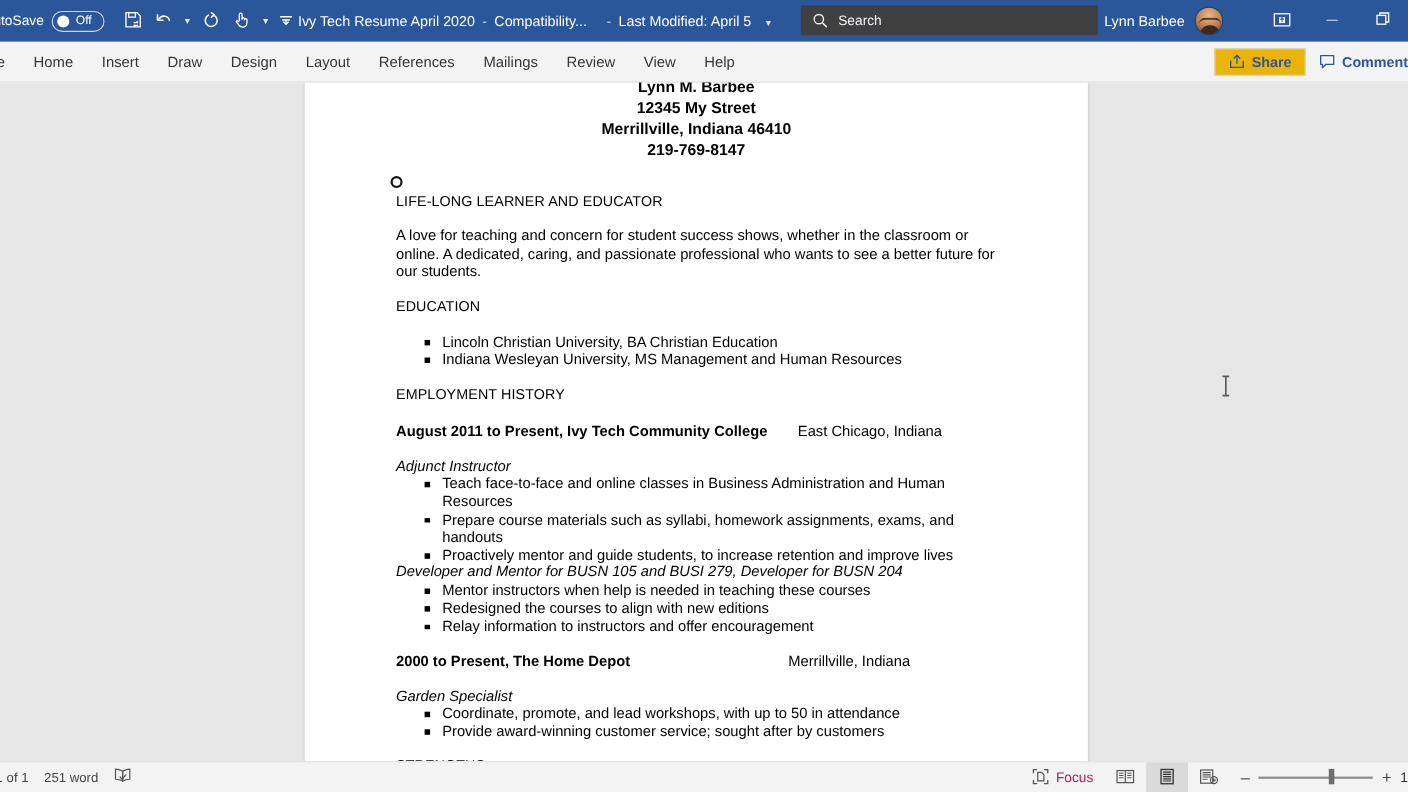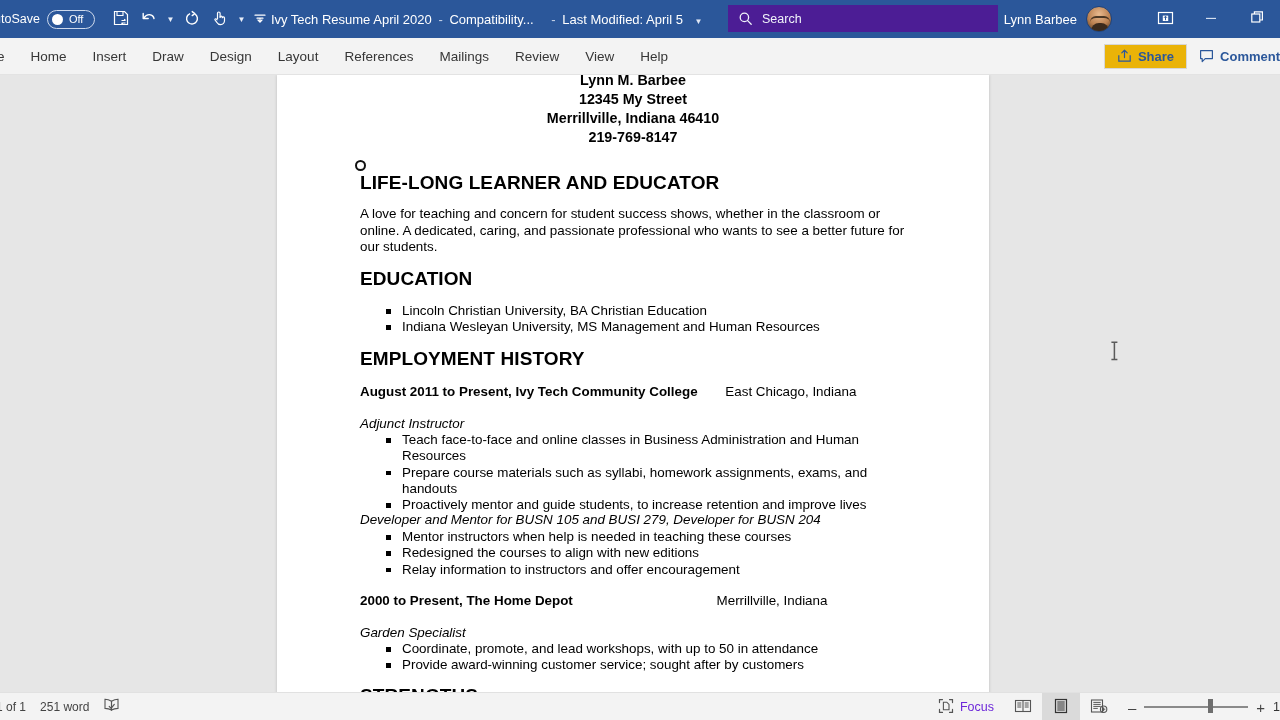--- a/index.html
+++ b/index.html
@@ -60,21 +60,21 @@
     white-space: nowrap;
     color: #ffffff;
     text-align: right;
   }
   .doc-title .sep { color: #c9d6ea; margin: 0 3px; }
   .title-caret { margin-left: 8px; font-size: 8px; color: #dfe7f4; }
 
   .searchbox {
     position: absolute; left: 728px; top: 5px;
     width: 270px; height: 27px;
-    background: #4c1d95;
+    background: #404040;
     display: flex; align-items: center;
     padding-left: 10px;
   }
   .searchbox .mag { margin-right: 9px; display:flex; }
   .searchbox .ph { font-size: 12.5px; color: #f0f4fa; }
 
   .account {
     position: absolute; right: 168px; top: 0; height: 38px;
     display: flex; align-items: center; gap: 9px;
   }
@@ -152,21 +152,21 @@
   .hdr-line {
     text-align: center; font-weight: bold; font-size: 14.3px;
     line-height: 19px;
   }
   .circ-marker {
     position: absolute; left: 78px; top: 85px;
     width: 11px; height: 11px;
     border: 2px solid #111; border-radius: 50%;
   }
   .sec-title {
-    font-weight: bold; font-size: 19px;
+    font-weight: normal; font-size: 13px;
     letter-spacing: .1px;
   }
   .para { font-size: 13.4px; line-height: 16.6px; }
   .bullets { list-style: none; }
   .bullets li {
     position: relative;
     padding-left: 0px;
     font-size: 13.4px; line-height: 16.3px;
   }
   .bullets li .sq {
@@ -195,21 +195,21 @@
   .sb-item { display:flex; align-items:center; gap:5px; white-space: nowrap; }
   .sb-right {
     position: absolute; right: 0; top: 0; height: 28px;
     display: flex; align-items: center; gap: 0px;
   }
   .vbtn {
     width: 38px; height: 28px;
     display:flex; align-items:center; justify-content:center;
   }
   .vbtn.active { background: #dadada; }
-  .focusbtn { display:flex; align-items:center; gap:6px; padding: 0 10px; height:28px; font-size:12.5px; color:#6d28d9; }
+  .focusbtn { display:flex; align-items:center; gap:6px; padding: 0 10px; height:28px; font-size:12.5px; color:#be185d; }
   .zoomwrap { display:flex; align-items:center; gap:8px; padding-left:10px; }
   .zslider { position: relative; width: 104px; height: 12px; display:flex; align-items:center; }
   .ztrack { width: 104px; height: 1.5px; background: #8a8a8a; }
   .zknob { position:absolute; left: 64px; top: -2px; width: 5px; height: 14px; background:#6e6e6e; }
   .zpct { font-size: 12.5px; color:#333; }
   .sgn { font-size: 15px; color:#444; line-height: 1; }
 </style>
 </head>
 <body>
 

